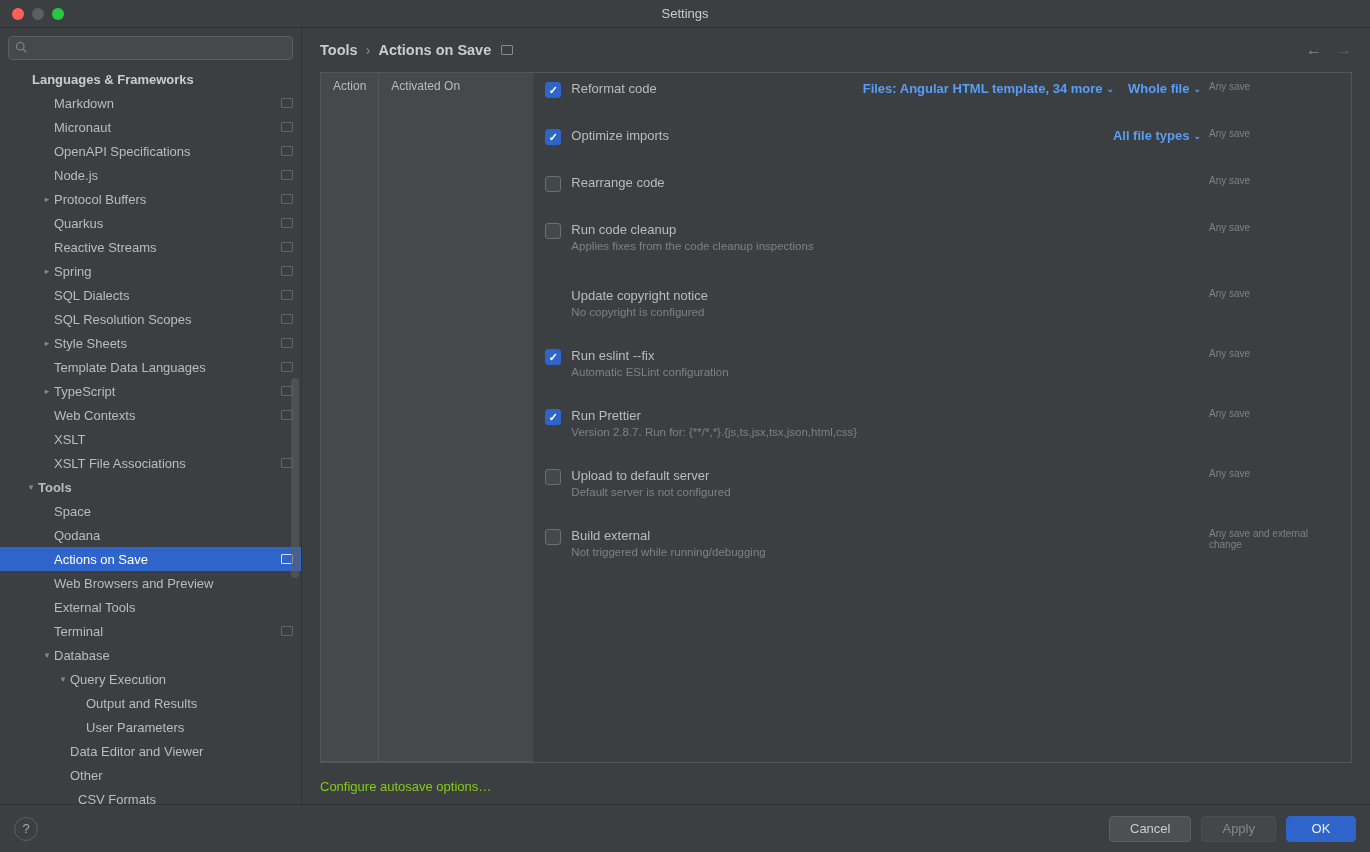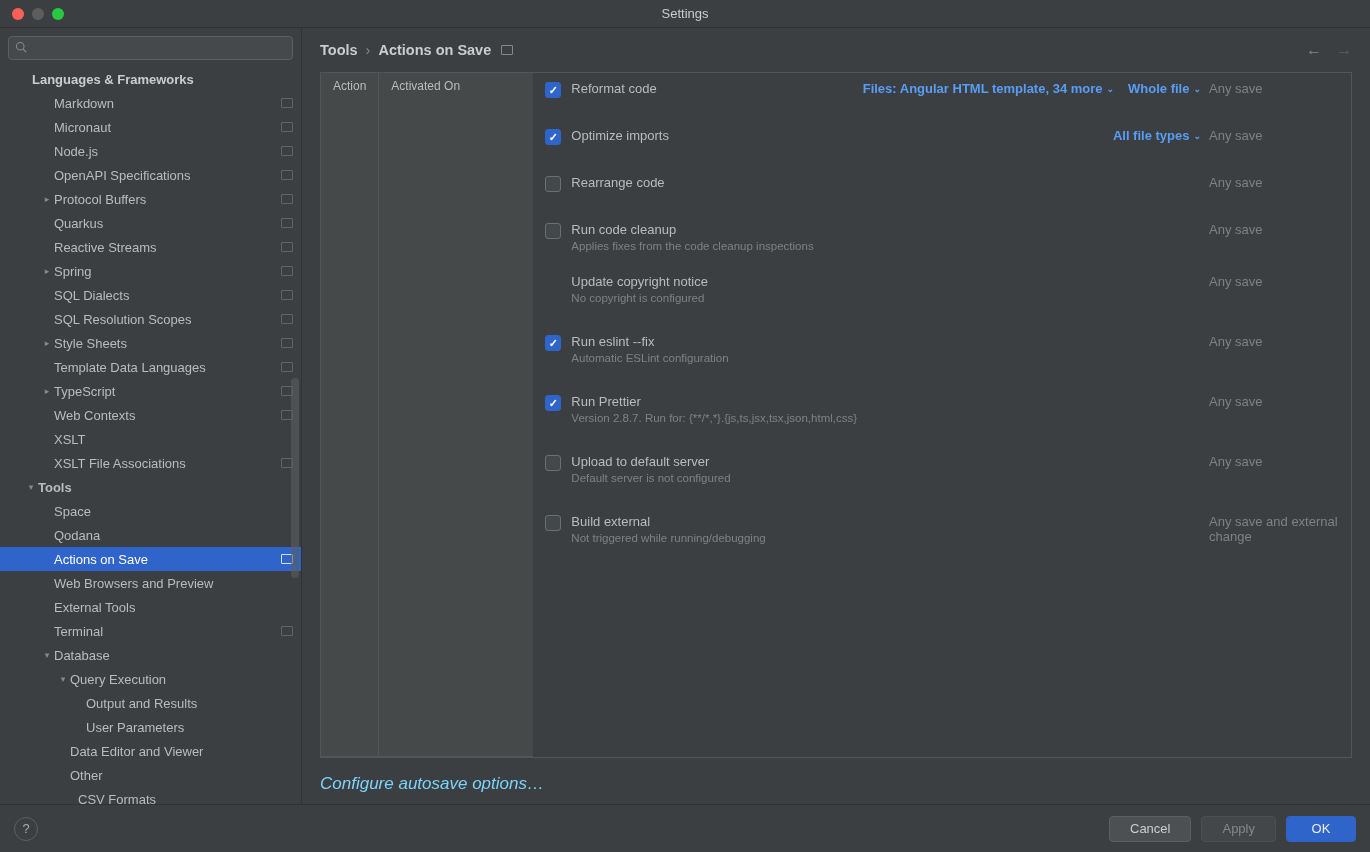--- a/index.html
+++ b/index.html
@@ -98,43 +98,43 @@
 .th-action { flex: 1; padding: 6px 12px; }
 .th-activated { width: 155px; padding: 6px 12px; border-left: 1px solid #555; }
 
 .rows { flex: 1; overflow-y: auto; }
 .row {
   display: flex;
   padding: 8px 12px;
   align-items: flex-start;
 }
 .row + .row { margin-top: 14px; }
-.row.tight { margin-top: 6px; }
+.row.tight { margin-top: 20px; }
 .cb {
   width: 16px; height: 16px;
   border: 1px solid #6e6e6e;
   border-radius: 3px;
   margin-right: 10px;
   flex-shrink: 0;
   background: #43494a;
   display: flex; align-items: center; justify-content: center;
   margin-top: 1px;
 }
 .cb.checked { background: #2f65ca; border-color: #2f65ca; }
 .cb.checked::after { content: "✓"; color: #fff; font-size: 11px; font-weight: bold; }
 .row-main { flex: 1; }
 .row-label { color: #bbbbbb; font-size: 13px; }
 .row-desc { color: #808080; font-size: 11.5px; margin-top: 3px; }
 .row-extras { display: flex; gap: 14px; align-items: center; margin-right: 8px; }
 .link { color: #589df6; font-size: 13px; cursor: pointer; display: inline-flex; align-items: center; font-weight: bold; }
 .link .dd { font-size: 9px; margin-left: 4px; }
-.activated { width: 130px; color: #808080; font-size: 13px; text-align: left; }
+.activated { width: 130px; color: #808080; font-size: 10px; text-align: left; }
 
 .config-link { padding: 6px 18px 10px 18px; }
-.config-link a { color: #7dd3fc; text-decoration: none; font-size: 17px; font-style: italic; }
+.config-link a { color: #84cc16; text-decoration: none; font-size: 13px; }
 
 .footer {
   height: 48px;
   border-top: 1px solid #323232;
   display: flex; align-items: center;
   padding: 0 14px;
   background: #3c3f41;
 }
 .help-btn {
   width: 24px; height: 24px;
@@ -194,26 +194,26 @@
           <span class="tree-label">Markdown</span>
           <span class="proj-icon"></span>
         </div>
         <div class="tree-item" style="padding-left: 40px;">
           <span class="chevron"></span>
           <span class="tree-label">Micronaut</span>
           <span class="proj-icon"></span>
         </div>
         <div class="tree-item" style="padding-left: 40px;">
           <span class="chevron"></span>
+          <span class="tree-label">OpenAPI Specifications</span>
+          <span class="proj-icon"></span>
+        </div>
+        <div class="tree-item" style="padding-left: 40px;">
+          <span class="chevron"></span>
           <span class="tree-label">Node.js</span>
-          <span class="proj-icon"></span>
-        </div>
-        <div class="tree-item" style="padding-left: 40px;">
-          <span class="chevron"></span>
-          <span class="tree-label">OpenAPI Specifications</span>
           <span class="proj-icon"></span>
         </div>
         <div class="tree-item" style="padding-left: 40px;">
           <span class="chevron">▸</span>
           <span class="tree-label">Protocol Buffers</span>
           <span class="proj-icon"></span>
         </div>
         <div class="tree-item" style="padding-left: 40px;">
           <span class="chevron"></span>
           <span class="tree-label">Quarkus</span>

